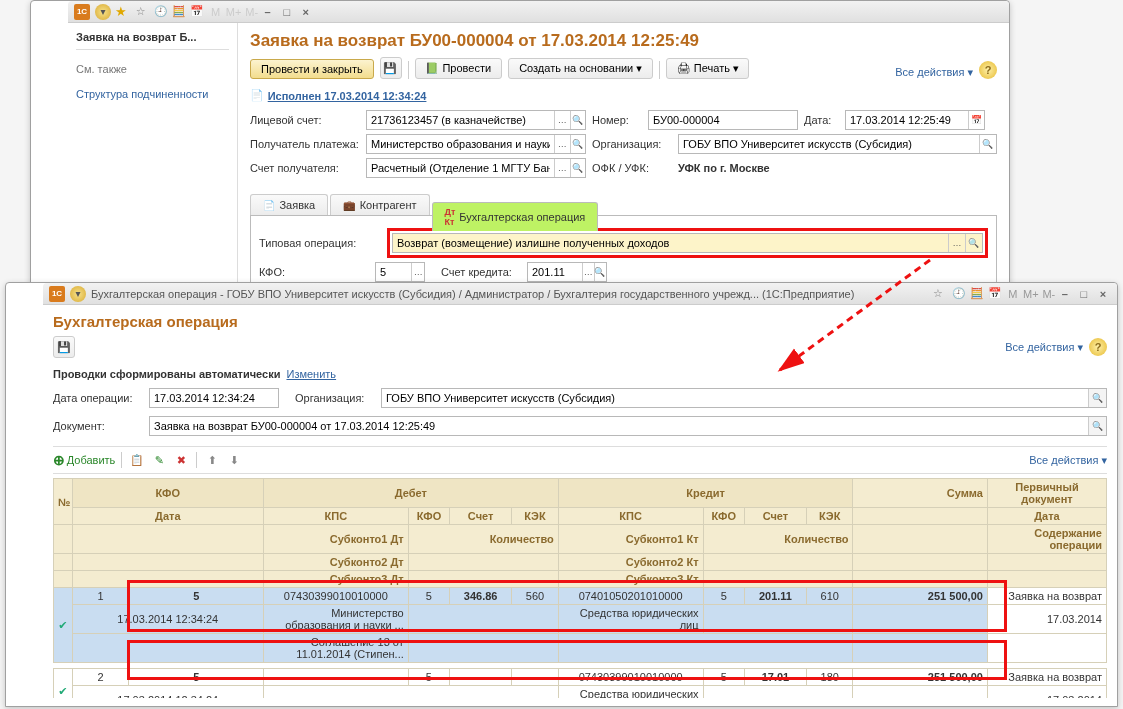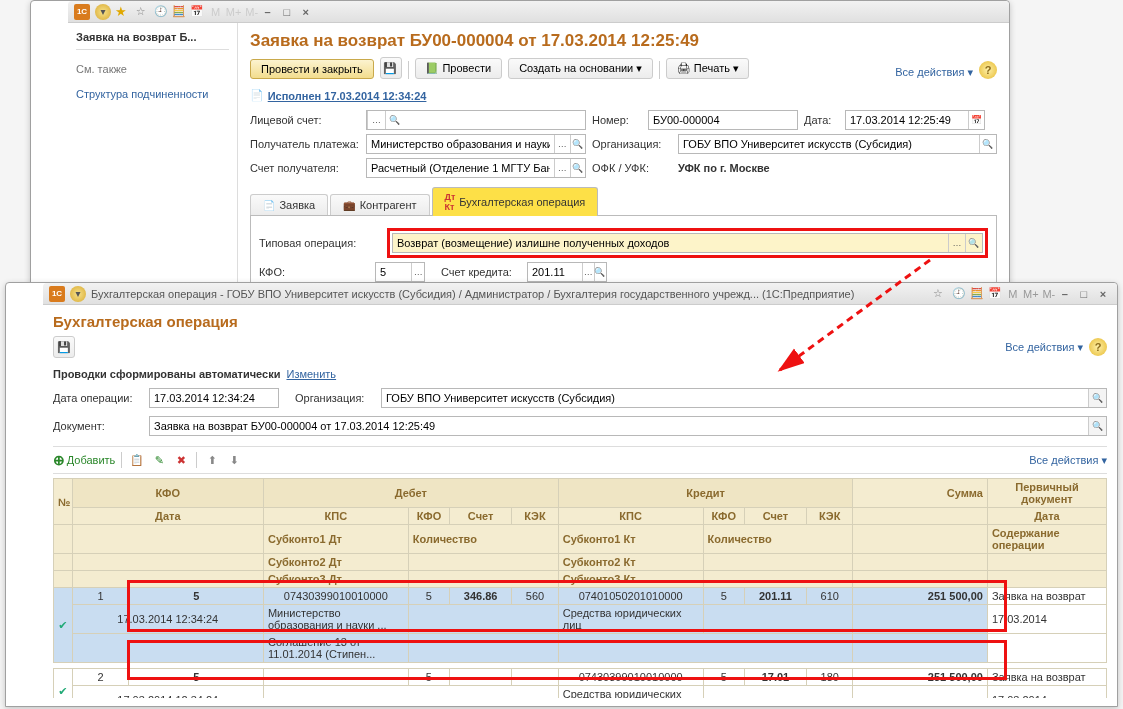--- a/index.html
+++ b/index.html
@@ -37,21 +37,21 @@
   
   .formrow { display:flex; align-items:center; gap:6px; margin:4px 0;}
   .formrow label { min-width:110px; color:#333;}
   .input { display:flex; align-items:center; border:1px solid #b8b8b8; background:#fff; height:20px;}
   .input input { border:none; outline:none; font-size:11px; padding:0 4px; width:100%; height:100%; }
   .input .mini { width:18px; height:100%; border-left:1px solid #ccc; display:flex; align-items:center; justify-content:center; font-size:9px; cursor:pointer; color:#555;}
   .input.readonly { background:#f4f4f4;}
   
   .tabstrip { display:flex; align-items:flex-end; border-bottom:1px solid #bbb; margin-top:8px;}
   .tab { border:1px solid #ccc; border-bottom:none; padding:4px 12px; margin-right:2px; background:linear-gradient(#fafafa,#ececec); border-radius:3px 3px 0 0; display:flex; align-items:center; gap:4px; cursor:pointer;}
-  .tab.active { background:#fde047; border-color:#bbb; position:relative; top:1px;}
+  .tab.active { background:#bef264; border-color:#bbb; position:relative; top:16px;}
   .tab .tabicon { font-size:10px;}
   .dk { color:#c33; font-size:9px; font-weight:bold;}
   
   .tabcontent { border:1px solid #bbb; border-top:none; padding:8px;}
   .highlight-row { border:3px solid #e11; padding:2px;margin-left:12px;}
   .side-btn { border:3px solid #e11; padding:4px 8px; display:flex; align-items:center; gap:4px; cursor:pointer;}
   
   .win2-body { padding:8px 10px; height:calc(100% - 22px); background:#fff; display:flex; flex-direction:column;}
   h2.page-title2 { color:#b86b1d; font-size:15px; font-weight:bold; margin-bottom:6px;}
   .toolbar2 { display:flex; align-items:center; gap:6px; margin-bottom:6px;}
@@ -60,21 +60,21 @@
   .grid-toolbar { display:flex; align-items:center; gap:4px; border-top:1px solid #ddd; border-bottom:1px solid #ddd; padding:4px 0; margin-top:6px;}
   .grid-toolbar .add { color:#2a872a; display:flex; align-items:center; gap:2px; cursor:pointer;}
   .grid-toolbar .gicon { width:18px; height:18px; display:flex; align-items:center; justify-content:center; color:#888; cursor:pointer;}
   
   table.grid { border-collapse:collapse; width:100%; margin-top:4px; table-layout:fixed;}
   table.grid th, table.grid td { border:1px solid #d6d0b8; padding:2px 4px; font-size:11px; text-align:center; background:#f8f3df;}
   table.grid th { color:#8a6a2e; background:#f4ecd0;}
   table.grid th.group { background:#efe5c4;}
   table.grid .datarow td { background:#c9ddf1;}
   table.grid .datarow2 td { background:#fff;}
-  table.grid .left { text-align:left;}
+  table.grid .left { text-align:right;}
   table.grid .right { text-align:right;}
   table.grid .bold { font-weight:bold;}
   .row-marker { width:16px; background:#dde9b0;}
   .check { color:#2a7;}
   .redbox { position:absolute; border:3px solid #e11; pointer-events:none;}
   
   svg.arrow { position:absolute; pointer-events:none; z-index:50;}
   .help { width:18px; height:18px; border-radius:50%; background:radial-gradient(#fef0a8,#e6b92e); display:inline-flex; align-items:center; justify-content:center; font-weight:bold; color:#8a6a1a;}
   .calicon { color:#c1791d;}
 </style>
@@ -123,20 +123,21 @@
         <span class="help">?</span>
       </div>
       <div class="status-line">
         <span class="icon">📄</span>
         <a>Исполнен 17.03.2014 12:34:24</a>
       </div>
 
       <div class="formrow">
         <label>Лицевой счет:</label>
         <div class="input" style="width:220px">
+          <input value="21736123457 (в казначействе)" style="">
           <span class="mini">…</span>
           <span class="mini">🔍</span>
         </div>
         <label style="min-width:50px">Номер:</label>
         <div class="input" style="width:150px">
           <input value="БУ00-000004" style="">
         </div>
         <label style="min-width:35px">Дата:</label>
         <div class="input" style="width:140px">
           <input value="17.03.2014 12:25:49" style="">

